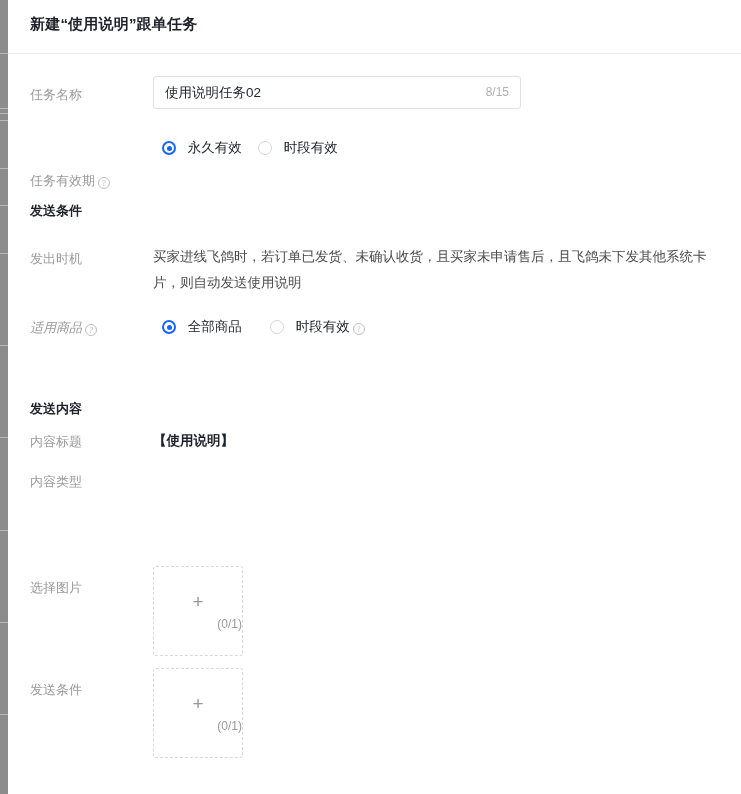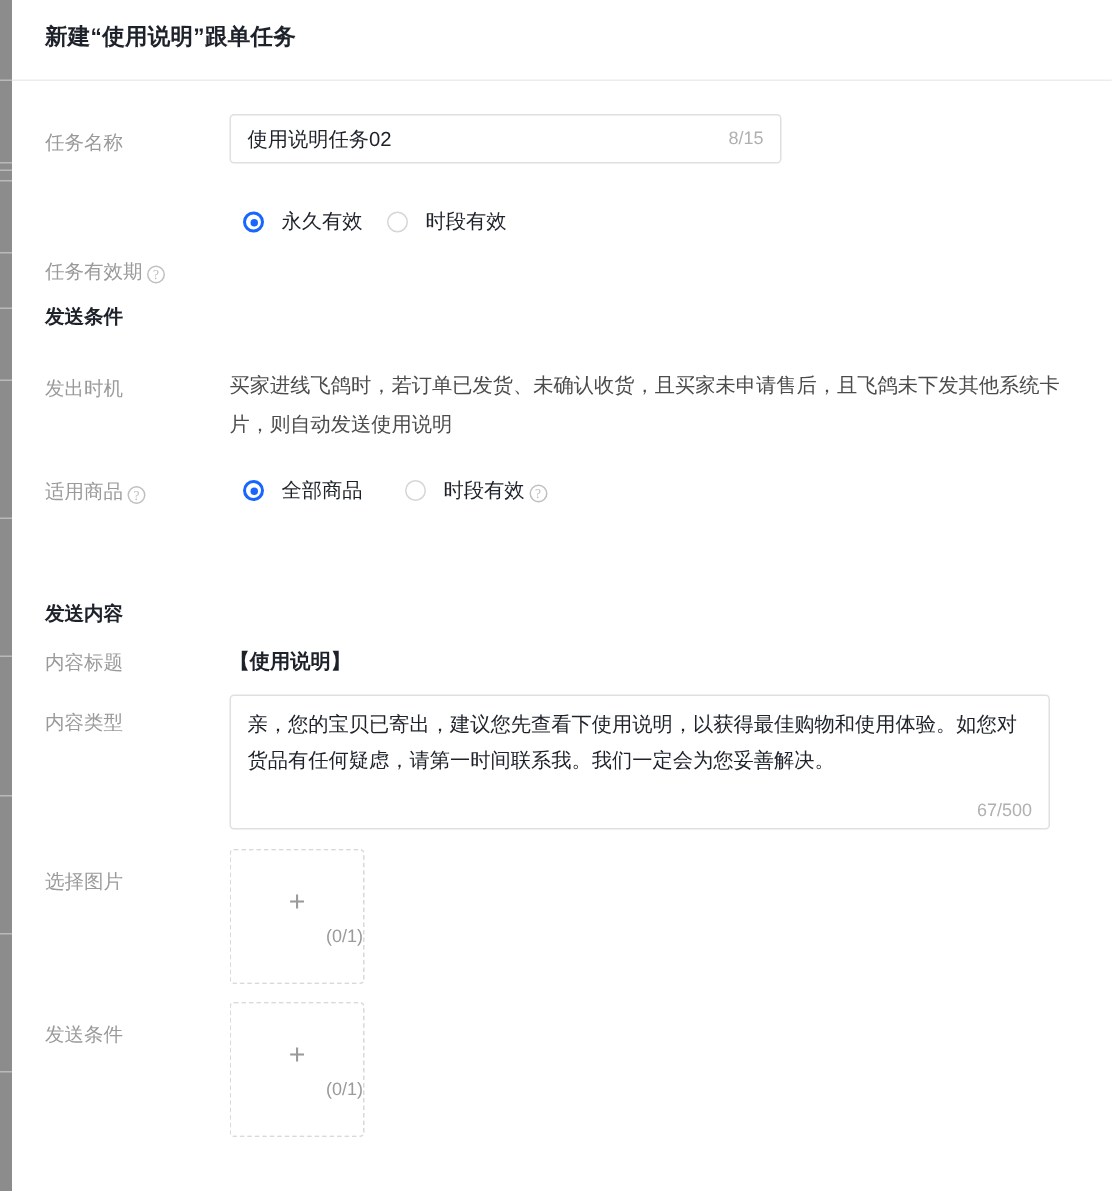--- a/index.html
+++ b/index.html
@@ -279,44 +279,40 @@
         <span class="radio-dot"></span>
         <span class="radio-label">时段有效</span>
       </div>
     </div>
 
     <div class="f-label dark" style="top:148px;">发送条件</div>
 
     <div class="f-label" style="top:196px;">发出时机</div>
     <div class="desc-text" style="top:190px;">买家进线飞鸽时，若订单已发货、未确认收货，且买家未申请售后，且飞鸽未下发其他系统卡片，则自动发送使用说明</div>
 
-    <div class="f-label" style="top:265px;">
+    <div class="f-label" style="top:265px;font-style:italic;">
       <span>适用商品</span><span class="help-icon">?</span>
     </div>
     <div class="radio-group" style="top:263px; width:280px;">
       <div class="radio-item" style="left:9px;">
         <span class="radio-dot on"></span>
         <span class="radio-label">全部商品</span>
       </div>
       <div class="radio-item" style="left:117px;">
         <span class="radio-dot"></span>
         <span class="radio-label">时段有效</span><span class="help-icon">?</span>
       </div>
     </div>
 
     <div class="f-label dark" style="top:328px;margin-top:18px;">发送内容</div>
 
     <div class="f-label" style="top:379px;">内容标题</div>
     <div class="static-value" style="top:378px;">【使用说明】</div>
 
     <div class="f-label" style="top:419px;">内容类型</div>
-    <div class="textarea-box" style="top:409px;">
-      <div class="ta-text">亲，您的宝贝已寄出，建议您先查看下使用说明，以获得最佳购物和使用体验。如您对货品有任何疑虑，请第一时间联系我。我们一定会为您妥善解决。</div>
-      <div class="counter">67/500</div>
-    </div>
 
     <div class="f-label" style="top:525px;">选择图片</div>
     <div class="uploader" style="top:512px;">
       <div class="plus">+</div>
       <div class="cap">(0/1)</div>
     </div>
 
     <div class="f-label" style="top:627px;">发送条件</div>
     <div class="uploader" style="top:614px;">
       <div class="plus">+</div>

